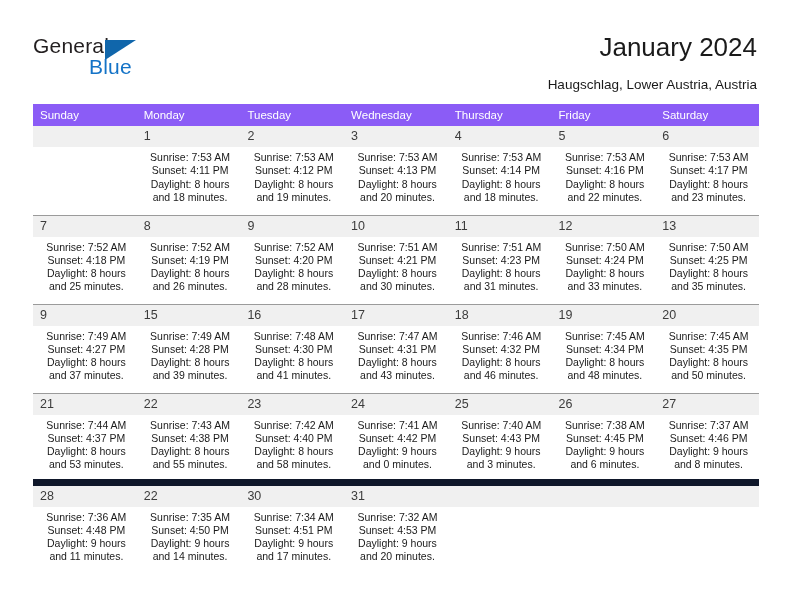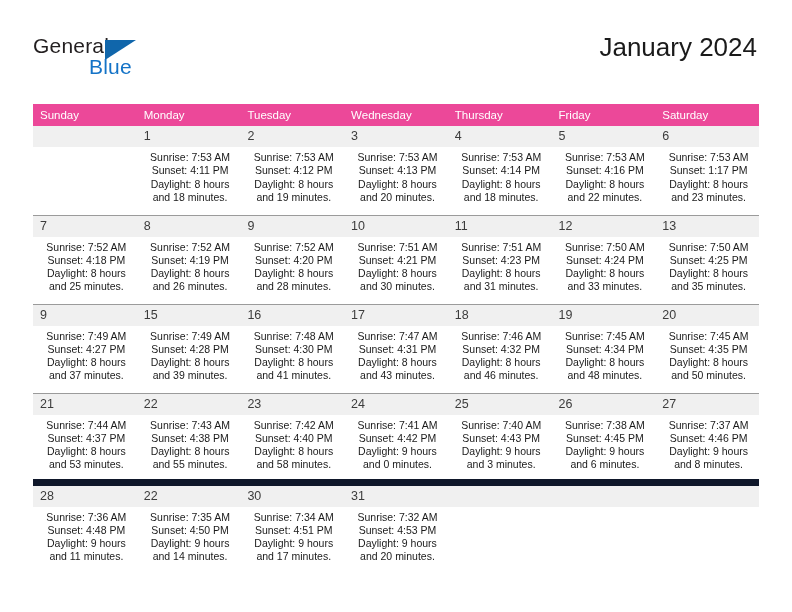--- a/index.html
+++ b/index.html
@@ -86,21 +86,21 @@
   
   .calendar {
     position: absolute;
     left: 33px;
     top: 104px;
     width: 726px;
     border-collapse: collapse;
     table-layout: fixed;
   }
   .calendar th {
-    background: #ec4899;
+    background: #8b5cf6;
     color: #ffffff;
     font-size: 11.5px;
     font-weight: normal;
     text-align: left;
     padding: 5px 0 5px 7px;
     height: 11px;
     border: none;
   }
   .calendar td {
     vertical-align: top;
@@ -144,20 +144,21 @@
 
 <div class="page">
 
   <div class="header">
     <div class="logo">
       <span class="logo-general">General</span>
       <span class="logo-triangle"></span>
       <span class="logo-blue">Blue</span>
     </div>
     <div class="title">January 2024</div>
+    <div class="subtitle">Haugschlag, Lower Austria, Austria</div>
   </div>
 
   <table class="calendar">
     <thead>
       <tr id="weekday-row">
           <th>Sunday</th>
           <th>Monday</th>
           <th>Tuesday</th>
           <th>Wednesday</th>
           <th>Thursday</th>
@@ -212,21 +213,21 @@
               <div>Sunrise: 7:53 AM</div>
               <div>Sunset: 4:16 PM</div>
               <div>Daylight: 8 hours</div>
               <div>and 22 minutes.</div>
             </div>
           </td>
           <td>
             <div class="daynum">6</div>
             <div class="details">
               <div>Sunrise: 7:53 AM</div>
-              <div>Sunset: 1:17 PM</div>
+              <div>Sunset: 4:17 PM</div>
               <div>Daylight: 8 hours</div>
               <div>and 23 minutes.</div>
             </div>
           </td>
         </tr>
         <tr class="week-row">
           <td>
             <div class="daynum">7</div>
             <div class="details">
               <div>Sunrise: 7:52 AM</div>

